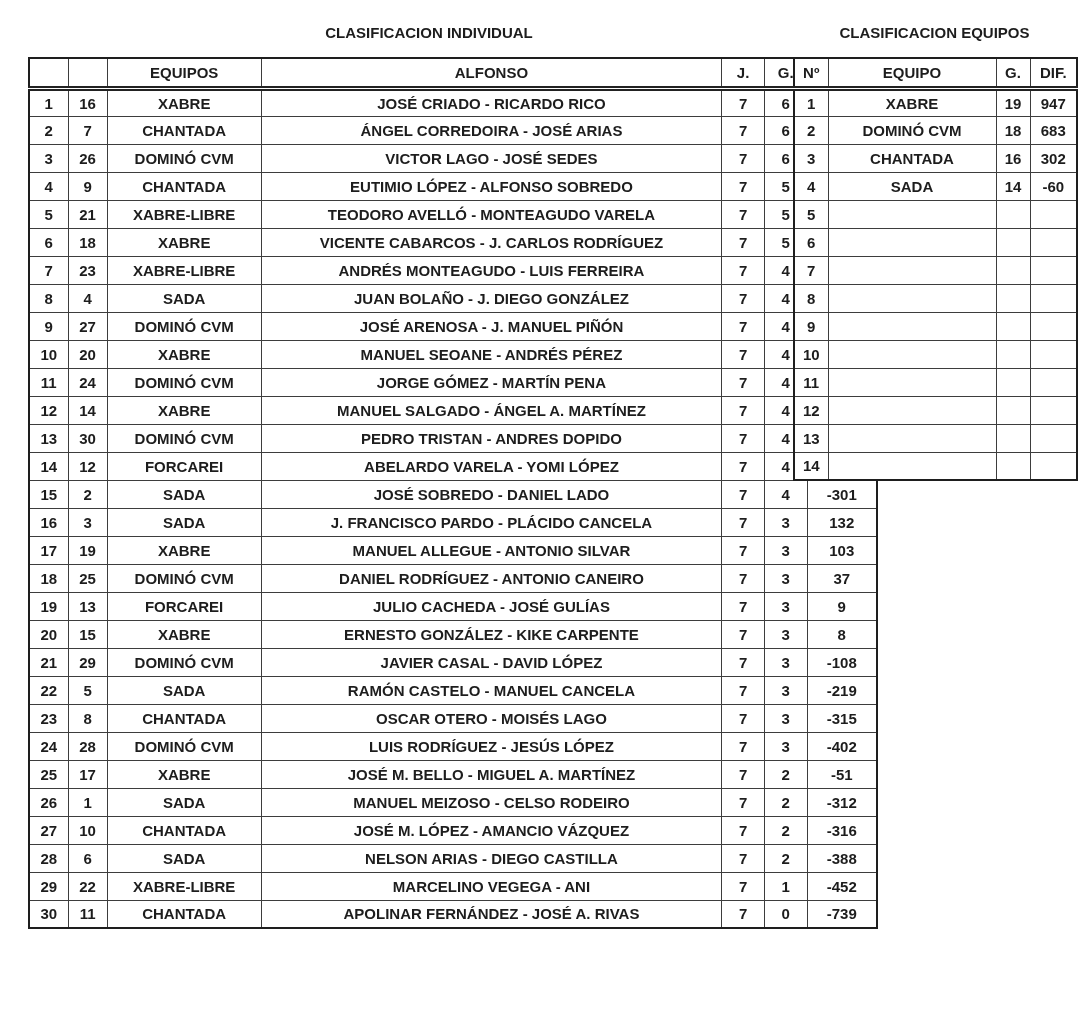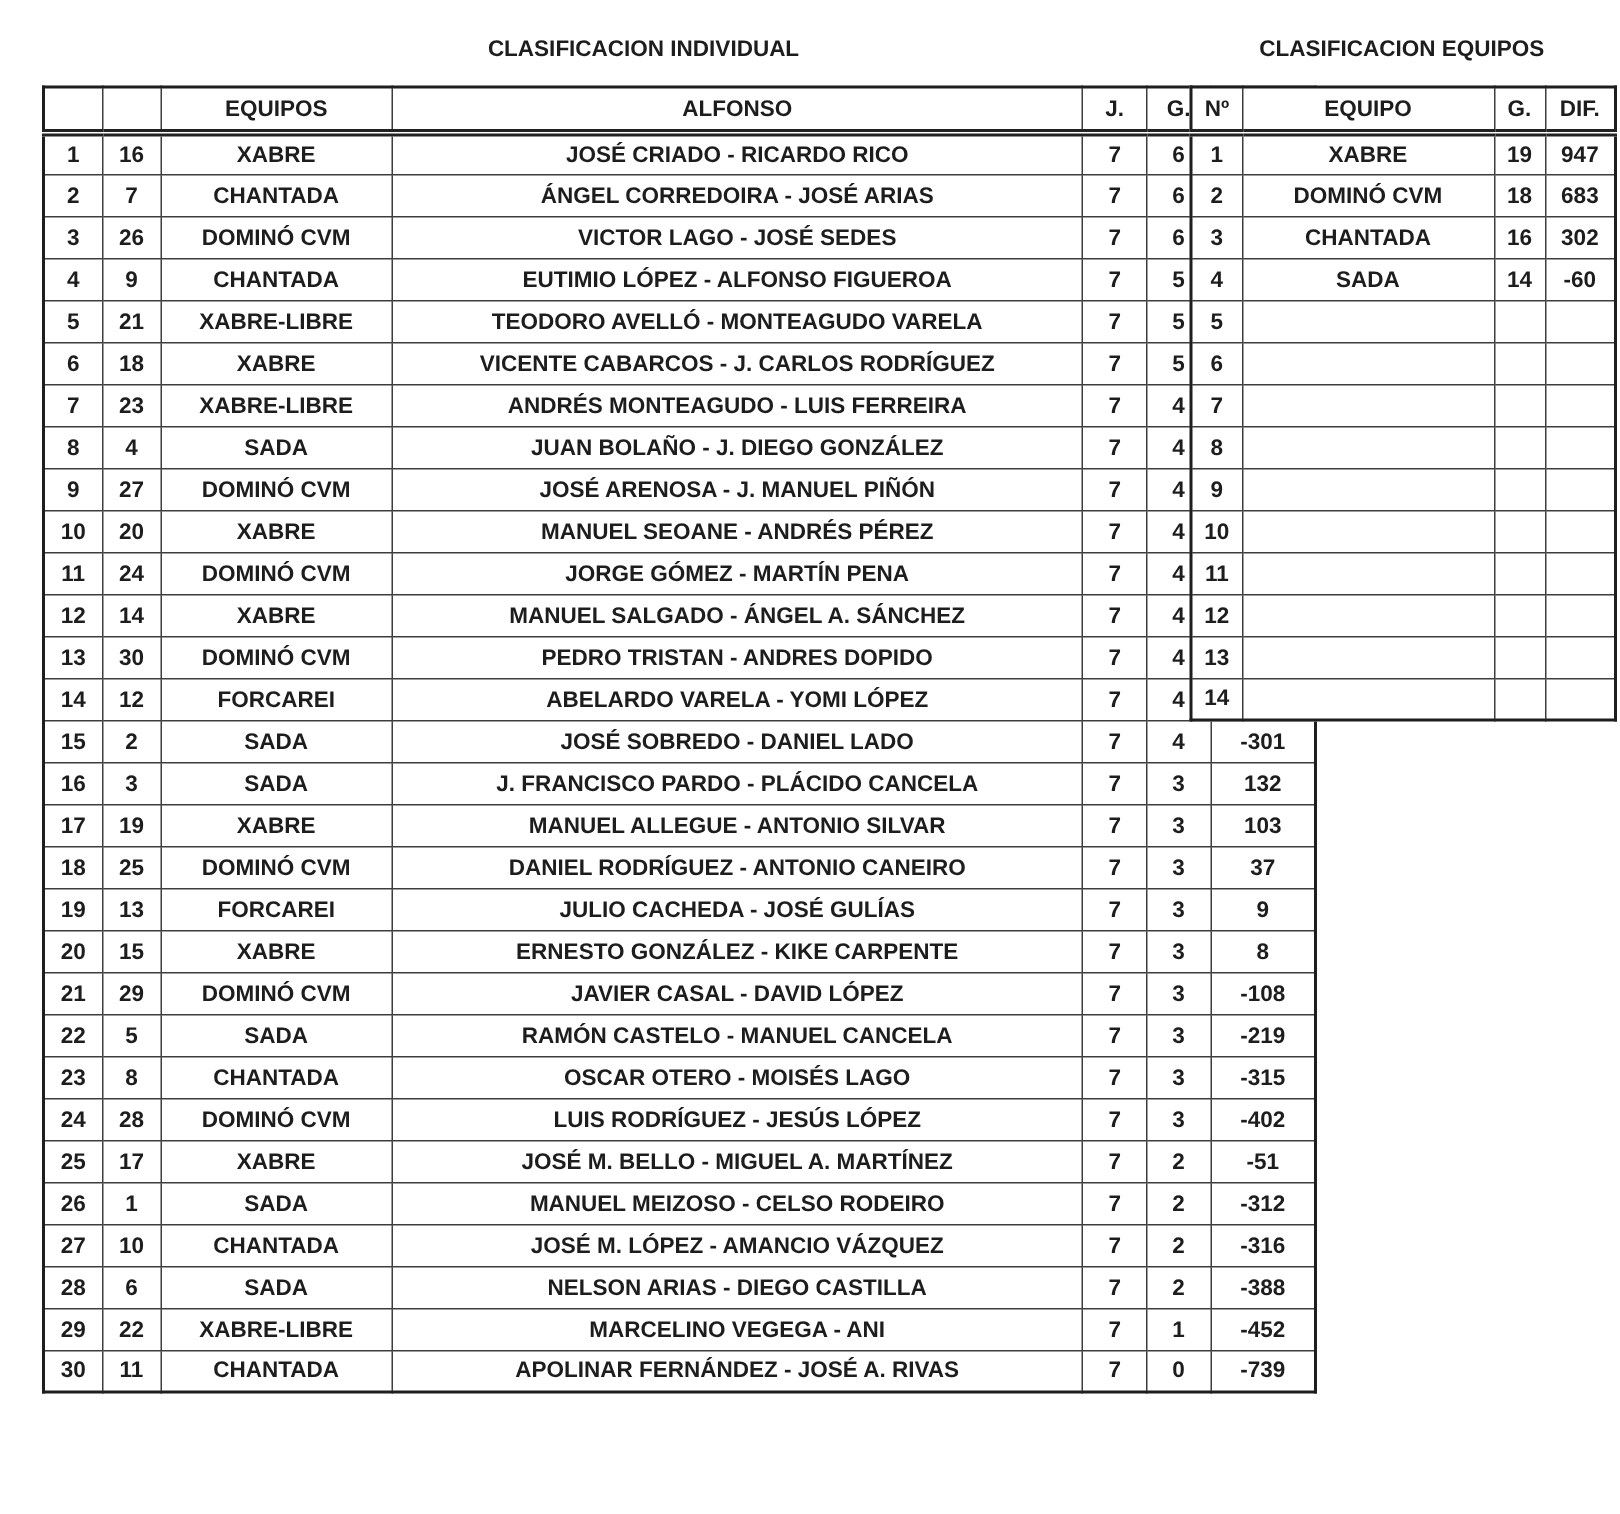--- a/index.html
+++ b/index.html
@@ -104,21 +104,21 @@
           <td>DOMINÓ CVM</td>
           <td>VICTOR LAGO - JOSÉ SEDES</td>
           <td>7</td>
           <td>6</td>
           <td>378</td>
         </tr>
         <tr>
           <td class="c-rank">4</td>
           <td>9</td>
           <td>CHANTADA</td>
-          <td>EUTIMIO LÓPEZ - ALFONSO FIGUEROA</td>
+          <td>EUTIMIO LÓPEZ - ALFONSO SOBREDO</td>
           <td>7</td>
           <td>5</td>
           <td>329</td>
         </tr>
         <tr>
           <td class="c-rank">5</td>
           <td>21</td>
           <td>XABRE-LIBRE</td>
           <td>TEODORO AVELLÓ - MONTEAGUDO VARELA</td>
           <td>7</td>
@@ -176,21 +176,21 @@
           <td>DOMINÓ CVM</td>
           <td>JORGE GÓMEZ - MARTÍN PENA</td>
           <td>7</td>
           <td>4</td>
           <td>154</td>
         </tr>
         <tr>
           <td class="c-rank">12</td>
           <td>14</td>
           <td>XABRE</td>
-          <td>MANUEL SALGADO - ÁNGEL A. SÁNCHEZ</td>
+          <td>MANUEL SALGADO - ÁNGEL A. MARTÍNEZ</td>
           <td>7</td>
           <td>4</td>
           <td>80</td>
         </tr>
         <tr>
           <td class="c-rank">13</td>
           <td>30</td>
           <td>DOMINÓ CVM</td>
           <td>PEDRO TRISTAN - ANDRES DOPIDO</td>
           <td>7</td>

